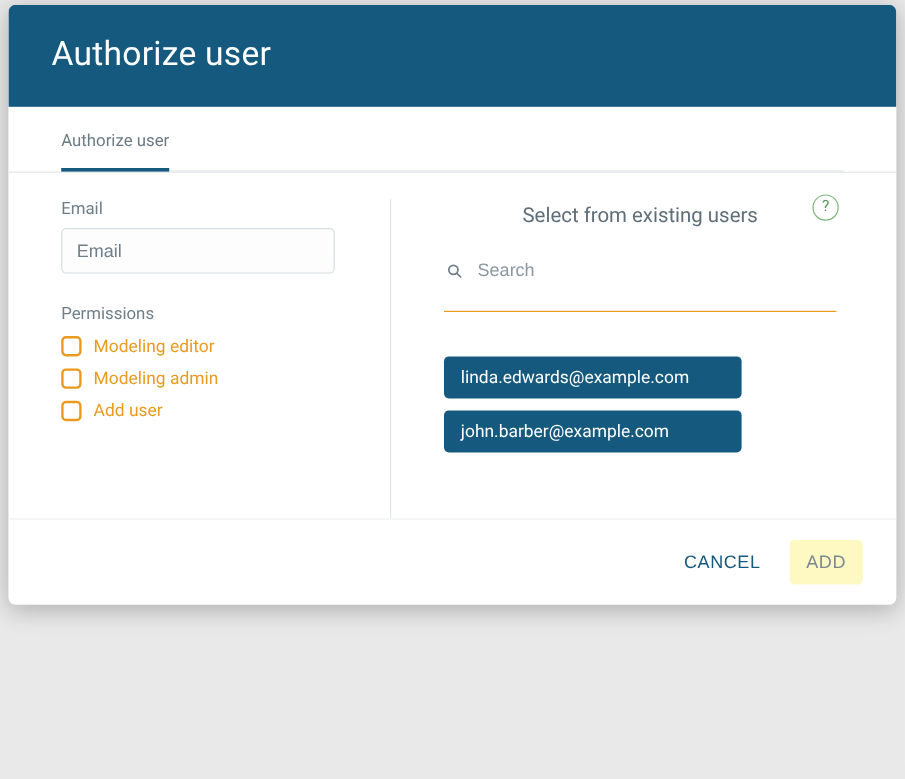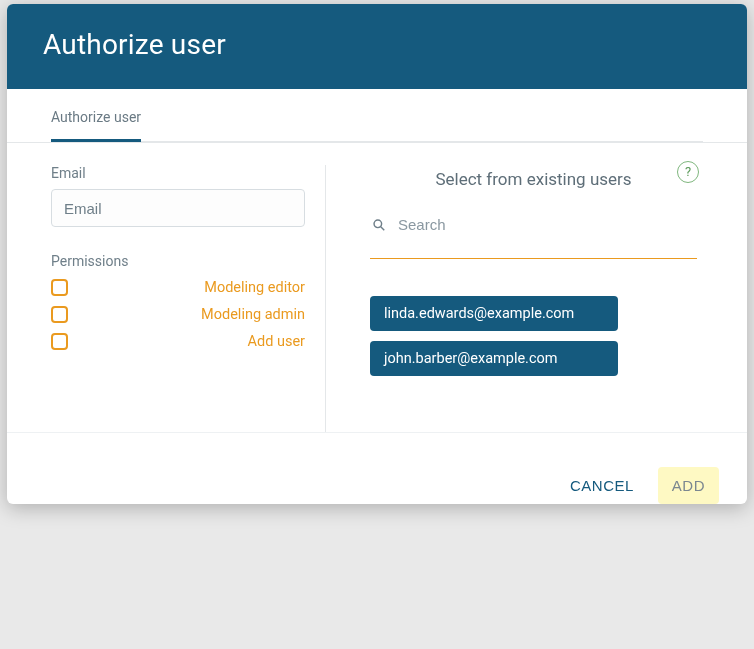--- a/index.html
+++ b/index.html
@@ -55,21 +55,21 @@
     z-index:1;
   }
   .body {
     flex: 1 1 auto;
     display: flex;
     padding: 22px 44px 0 44px;
     overflow: hidden;
   }
   .col-left {
     width: 275px;
-    padding-right: 20px;
+    padding-right: 46px;
     border-right: 1px solid #e4e7e9;
     min-height: 230px;
   }
   .col-right {
     flex: 1;
     padding-left: 38px;
     position: relative;
   }
   .field-label {
     font-size: 14px;
@@ -92,21 +92,20 @@
     font-size: 14px;
     color: #6f7f89;
     margin-top: 26px;
     margin-bottom: 10px;
   }
   .perm-row {
     display: flex;
     align-items: center;
     margin-bottom: 10px;
     cursor: pointer;
-    justify-content: space-between;
   }
   .perm-box {
     width: 17px; height: 17px;
     border: 2px solid #ea9a1f;
     border-radius: 4px;
     margin-right: 10px;
     background: #fff;
     flex-shrink: 0;
   }
   .perm-label {
@@ -161,21 +160,21 @@
     padding: 9px 14px;
     margin: 0 0 10px 6px;
     min-width: 248px;
     cursor: pointer;
   }
   .footer {
     height: 72px;
     border-top: 1px solid #eef1f3;
     display: flex;
     justify-content: flex-end;
-    align-items: flex-end;
+    align-items: center;
     padding: 0 28px;
     gap: 16px;
   }
   .btn-text {
     background: transparent;
     border: none;
     color: #155a7e;
     font-size: 15px;
     font-weight: 500;
     letter-spacing: 0.5px;

